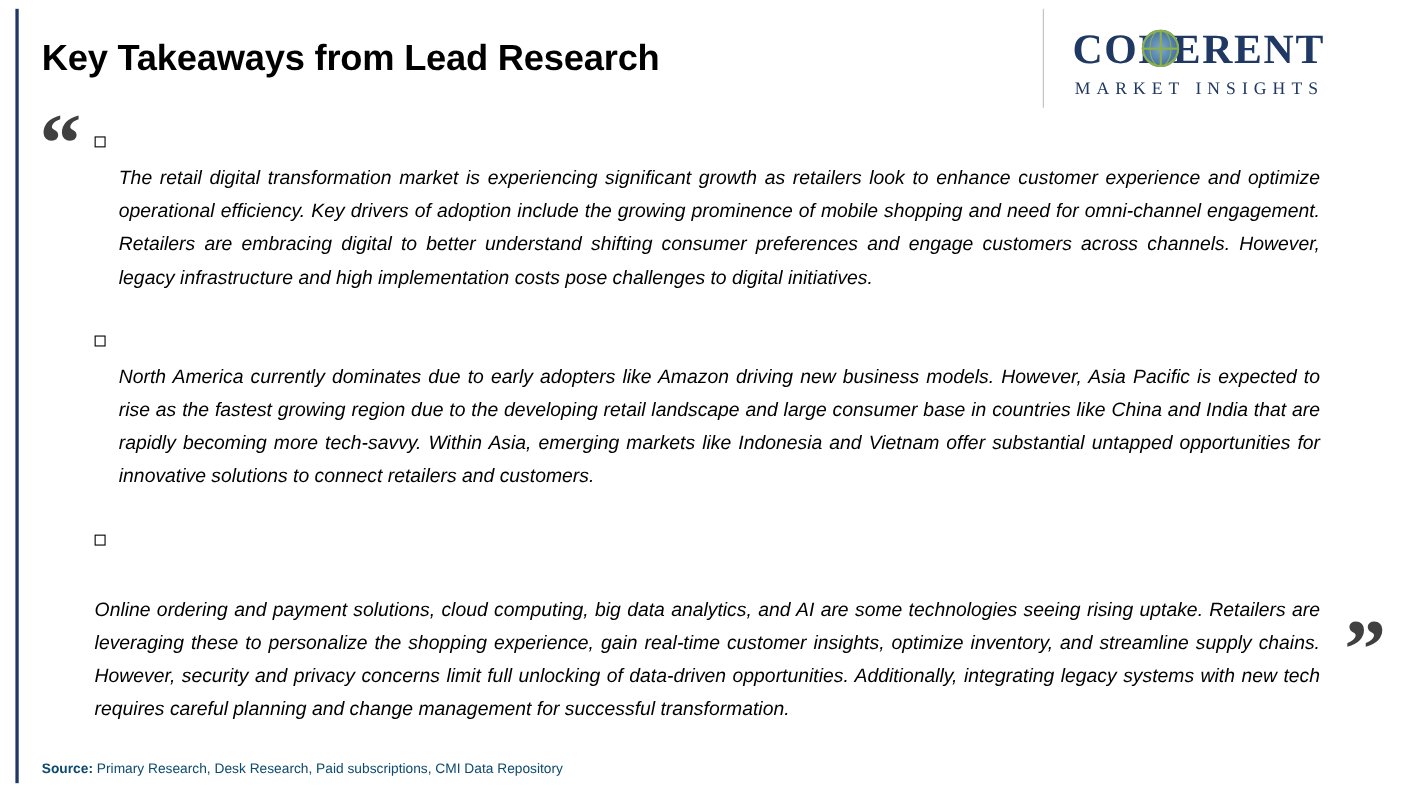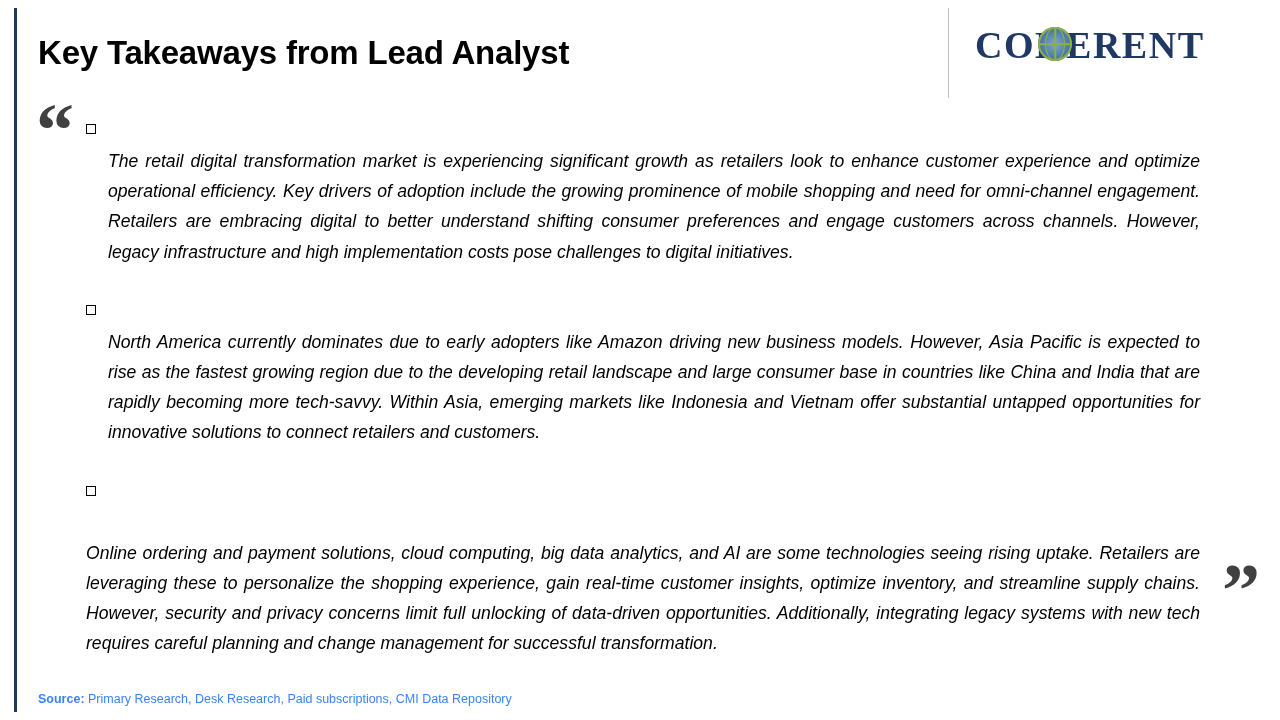--- a/index.html
+++ b/index.html
@@ -175,42 +175,43 @@
     text-align: justify;
     text-justify: inter-word;
     margin-top: 32px;
   }
   
   .source {
     position: absolute;
     left: 38px;
     top: 692px;
     font-size: 12.5px;
-    color: #3b82f6;
+    color: #0c4a6e;
     white-space: nowrap;
   }
   .source b {
     font-weight: bold;
   }
 </style>
 </head>
 <body>
 
 <div class="slide">
 
   <div class="left-rule"></div>
   <div class="divider-vert"></div>
 
-  <div class="title">Key Takeaways from Lead Analyst</div>
+  <div class="title">Key Takeaways from Lead Research</div>
 
   <div class="logo">
     <div class="logo-word">COHERENT</div>
     <div class="logo-globe">
       <div class="globe-ring"></div>
     </div>
+    <div class="logo-sub">MARKET INSIGHTS</div>
   </div>
 
   <div class="quote-open">“</div>
   <div class="quote-close">”</div>
 
   <div class="body">
 
     <div class="bullet-row">
       <div class="bullet-marker"><span class="box"></span></div>
       <div class="bullet-text">The retail digital transformation market is experiencing significant growth as retailers look to enhance customer experience and optimize operational efficiency. Key drivers of adoption include the growing prominence of mobile shopping and need for omni-channel engagement. Retailers are embracing digital to better understand shifting consumer preferences and engage customers across channels. However, legacy infrastructure and high implementation costs pose challenges to digital initiatives.</div>

